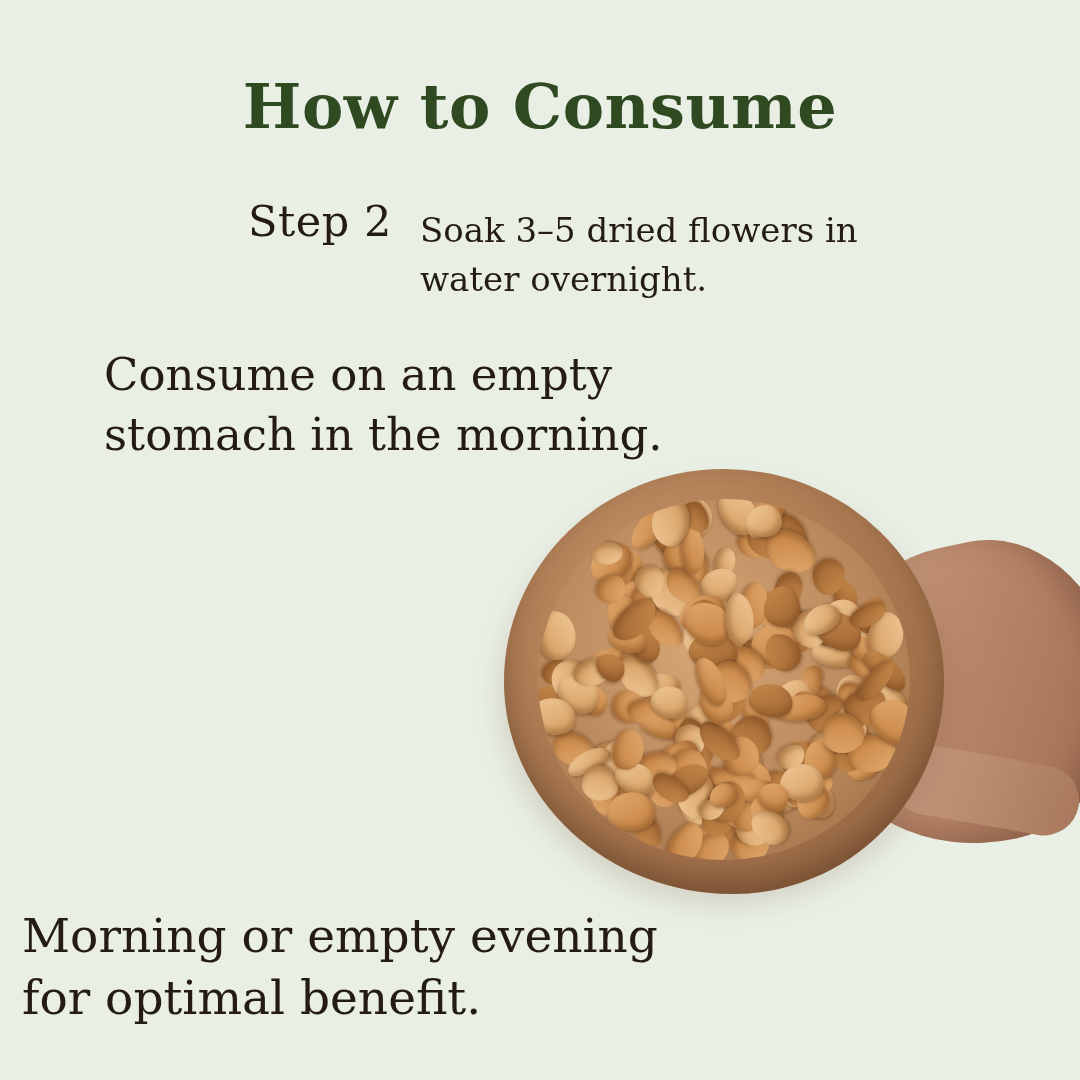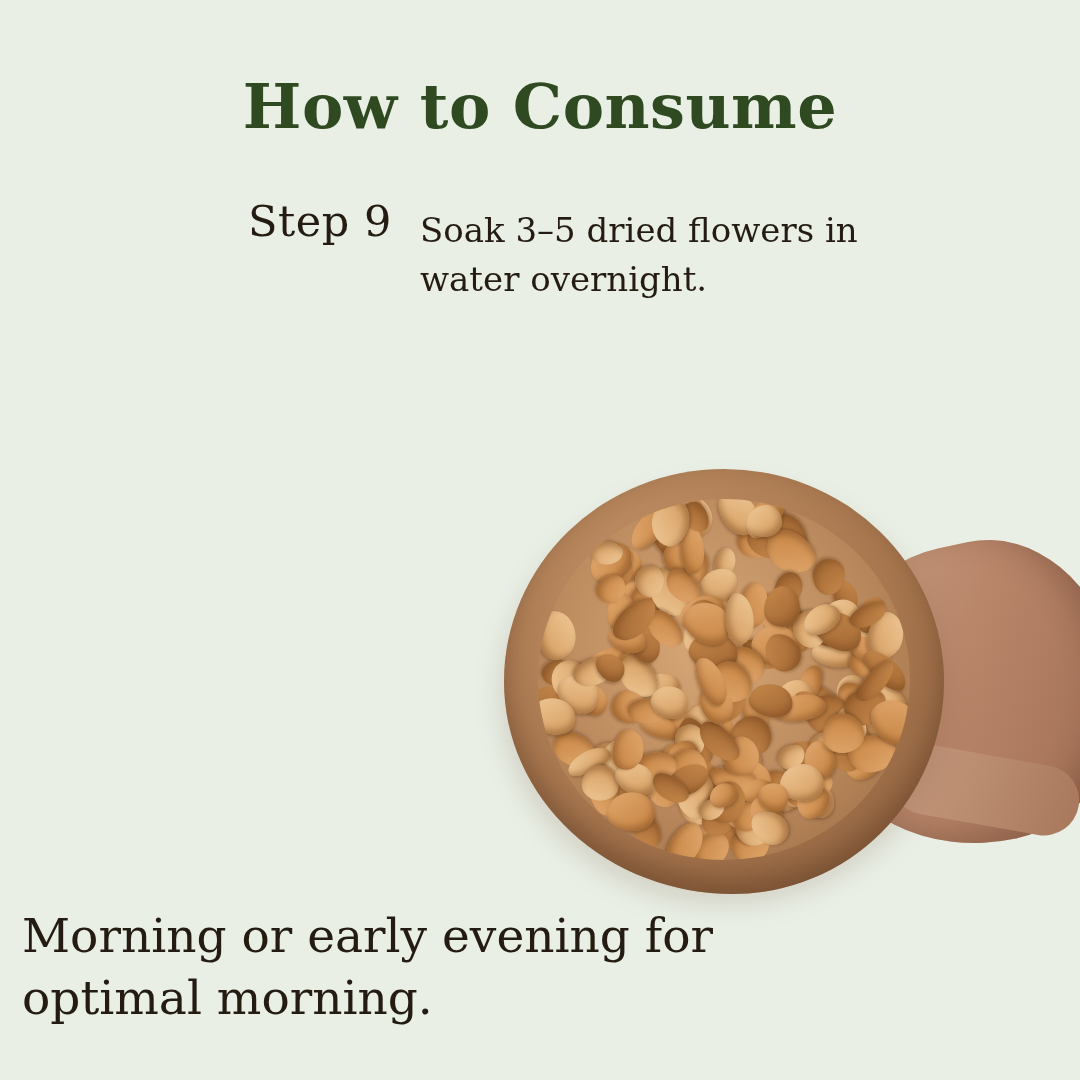--- a/index.html
+++ b/index.html
@@ -146,24 +146,25 @@
   .seed.dark  { background: linear-gradient(140deg, #c78a4c, #9d6330); }
 </style>
 </head>
 <body>
 
 <div class="canvas">
 
   <div class="title">How to Consume</div>
 
   <div class="step-row">
-    <div class="step-label">Step 9</div>
+    <div class="step-label">Step 2</div>
     <div class="step-text">Soak 3–5 dried flowers in water overnight.</div>
   </div>
 
+  <div class="line-2">Consume on an empty stomach in the morning.</div>
 
   <div class="photo">
     <div class="finger f2"></div>
     <div class="hand"></div>
     <div class="finger f1"></div>
     <div class="bowl-shadow"></div>
     <div class="bowl">
       <div class="bowl-inner" id="seeds">
           <div class="seed dark" style="left: 110.973px; top: 14.7915px; width: 48.161px; height: 39.9677px; transform: rotate(66.2164deg);"></div>
           <div class="seed" style="left: 136.438px; top: 50.9323px; width: 35.9801px; height: 32.2852px; transform: rotate(271.959deg);"></div>
@@ -352,15 +353,15 @@
           <div class="seed dark" style="left: 71.3797px; top: 106.413px; width: 51.8885px; height: 29.301px; transform: rotate(137.667deg);"></div>
           <div class="seed" style="left: 69.5873px; top: 235.29px; width: 40.5435px; height: 31.2762px; transform: rotate(106.453deg);"></div>
           <div class="seed light" style="left: 109.023px; top: 4.79536px; width: 46.884px; height: 37.4243px; transform: rotate(285.266deg);"></div>
           <div class="seed light" style="left: 52.7315px; top: 42.8099px; width: 31.8007px; height: 22.7377px; transform: rotate(185.969deg);"></div>
           <div class="seed" style="left: 331.54px; top: 201.948px; width: 48.8818px; height: 41.346px; transform: rotate(45.8244deg);"></div>
           <div class="seed" style="left: 284.56px; top: 214.96px; width: 40.6826px; height: 40.1476px; transform: rotate(221.086deg);"></div>
         </div>
     </div>
   </div>
 
-  <div class="line-3">Morning or early evening for optimal morning.</div>
+  <div class="line-3">Morning or empty evening for optimal benefit.</div>
 
 </div>
 
 </body></html>

